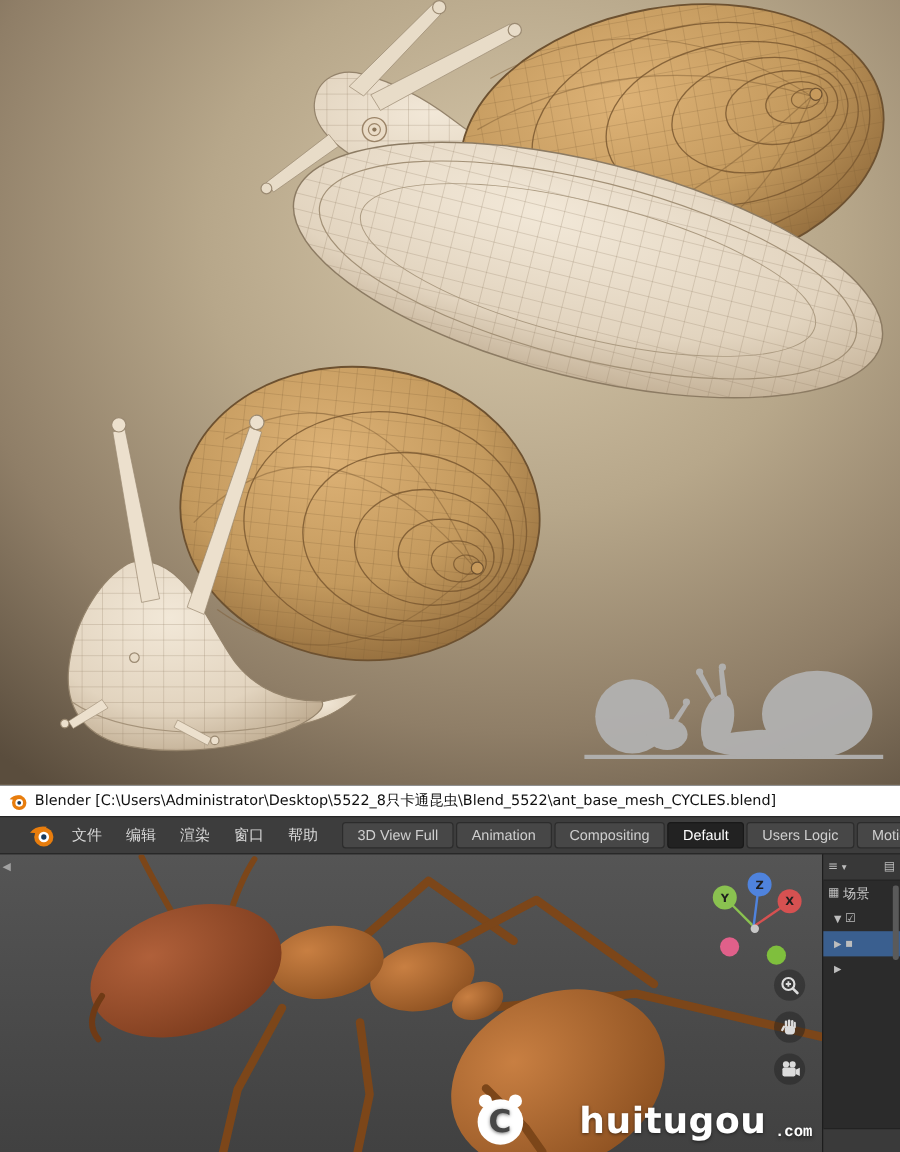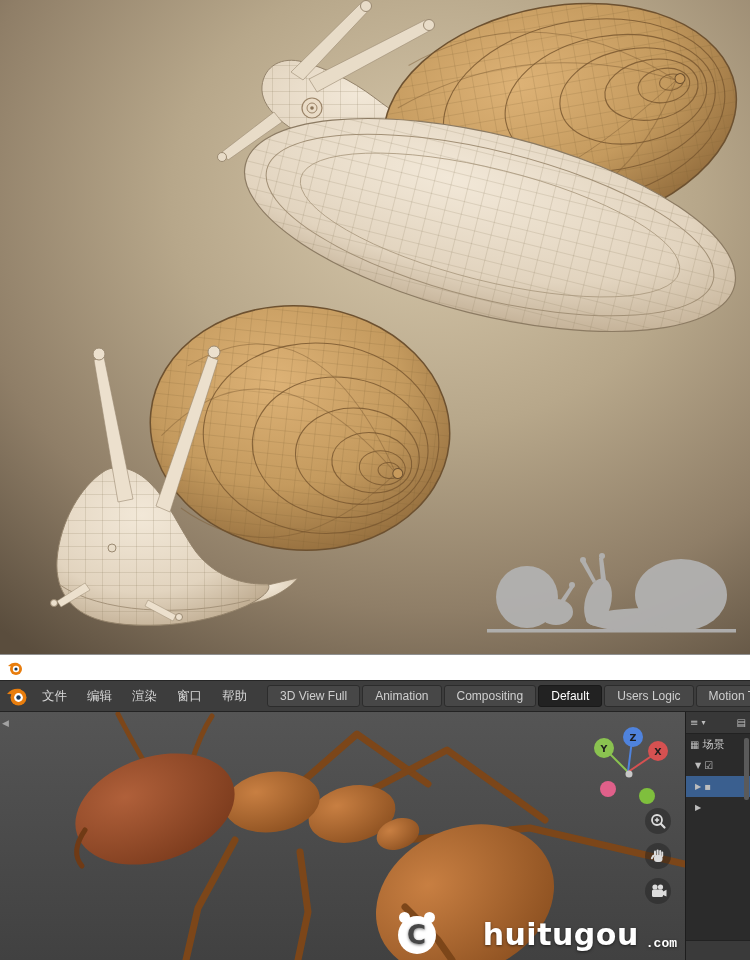--- a/index.html
+++ b/index.html
@@ -13,21 +13,21 @@
 
   
   .titlebar { height:26px; background:#ffffff; border-top:1px solid #8f8f8f;
               display:flex; align-items:center; gap:6px; padding:0 7px;
               font-size:12px; color:#101010; }
   .titlebar .tb-icon { width:16px; height:16px; flex:0 0 auto; }
   .tb-title { white-space:nowrap; overflow:hidden; }
 
   
   .menubar { height:32px; background:#3d3d3d; border-top:1px solid #262626; border-bottom:1px solid #232323;
-             display:flex; align-items:center; padding:0 6px; overflow:hidden; }
+             display:flex; align-items:center; padding:0 24px; overflow:hidden; }
   .mb-logo { width:22px; height:22px; margin-right:4px; flex:0 0 auto; }
   .menu-item { color:#d8d8d8; font-size:12.5px; padding:0 10px; height:100%;
                display:flex; align-items:center; white-space:nowrap; cursor:default; }
   .layout-tabs { display:flex; gap:2px; margin-left:10px; flex:0 0 auto; }
   .layout-tab { background:#474747; border:1px solid #2c2c2c; color:#cfcfcf; font-size:12px;
                 padding:3px 12px; border-radius:3px; white-space:nowrap; }
   .layout-tab.active { background:#222222; color:#ffffff; border-color:#191919;text-align:right; }
 
   
   .workspace { flex:1; display:flex; position:relative; }
@@ -191,20 +191,21 @@
     </svg>
   </div>
 
   <div class="titlebar">
     <svg class="tb-icon" viewBox="0 0 16 16">
       <path d="M1,6 Q5,1.5 11,3 L8.5,7 Z" fill="#e87d0d"></path>
       <circle cx="9" cy="9" r="6" fill="#e87d0d"></circle>
       <circle cx="9" cy="9" r="3.2" fill="#ffffff"></circle>
       <circle cx="9" cy="9" r="1.6" fill="#1a3a5c"></circle>
     </svg>
+    <span class="tb-title">Blender [C:\Users\Administrator\Desktop\5522_8只卡通昆虫\Blend_5522\ant_base_mesh_CYCLES.blend]</span>
   </div>
 
   <div class="menubar">
     <svg class="mb-logo" viewBox="0 0 22 22">
       <path d="M1,9 Q6,2.5 15,4 L11.5,9.5 Z" fill="#e87d0d"></path>
       <circle cx="12.5" cy="12.5" r="8" fill="#e87d0d"></circle>
       <circle cx="12.5" cy="12.5" r="4.4" fill="#ffffff"></circle>
       <circle cx="12.5" cy="12.5" r="2.2" fill="#1a3a5c"></circle>
     </svg>
     <div class="menu-item">文件</div>

